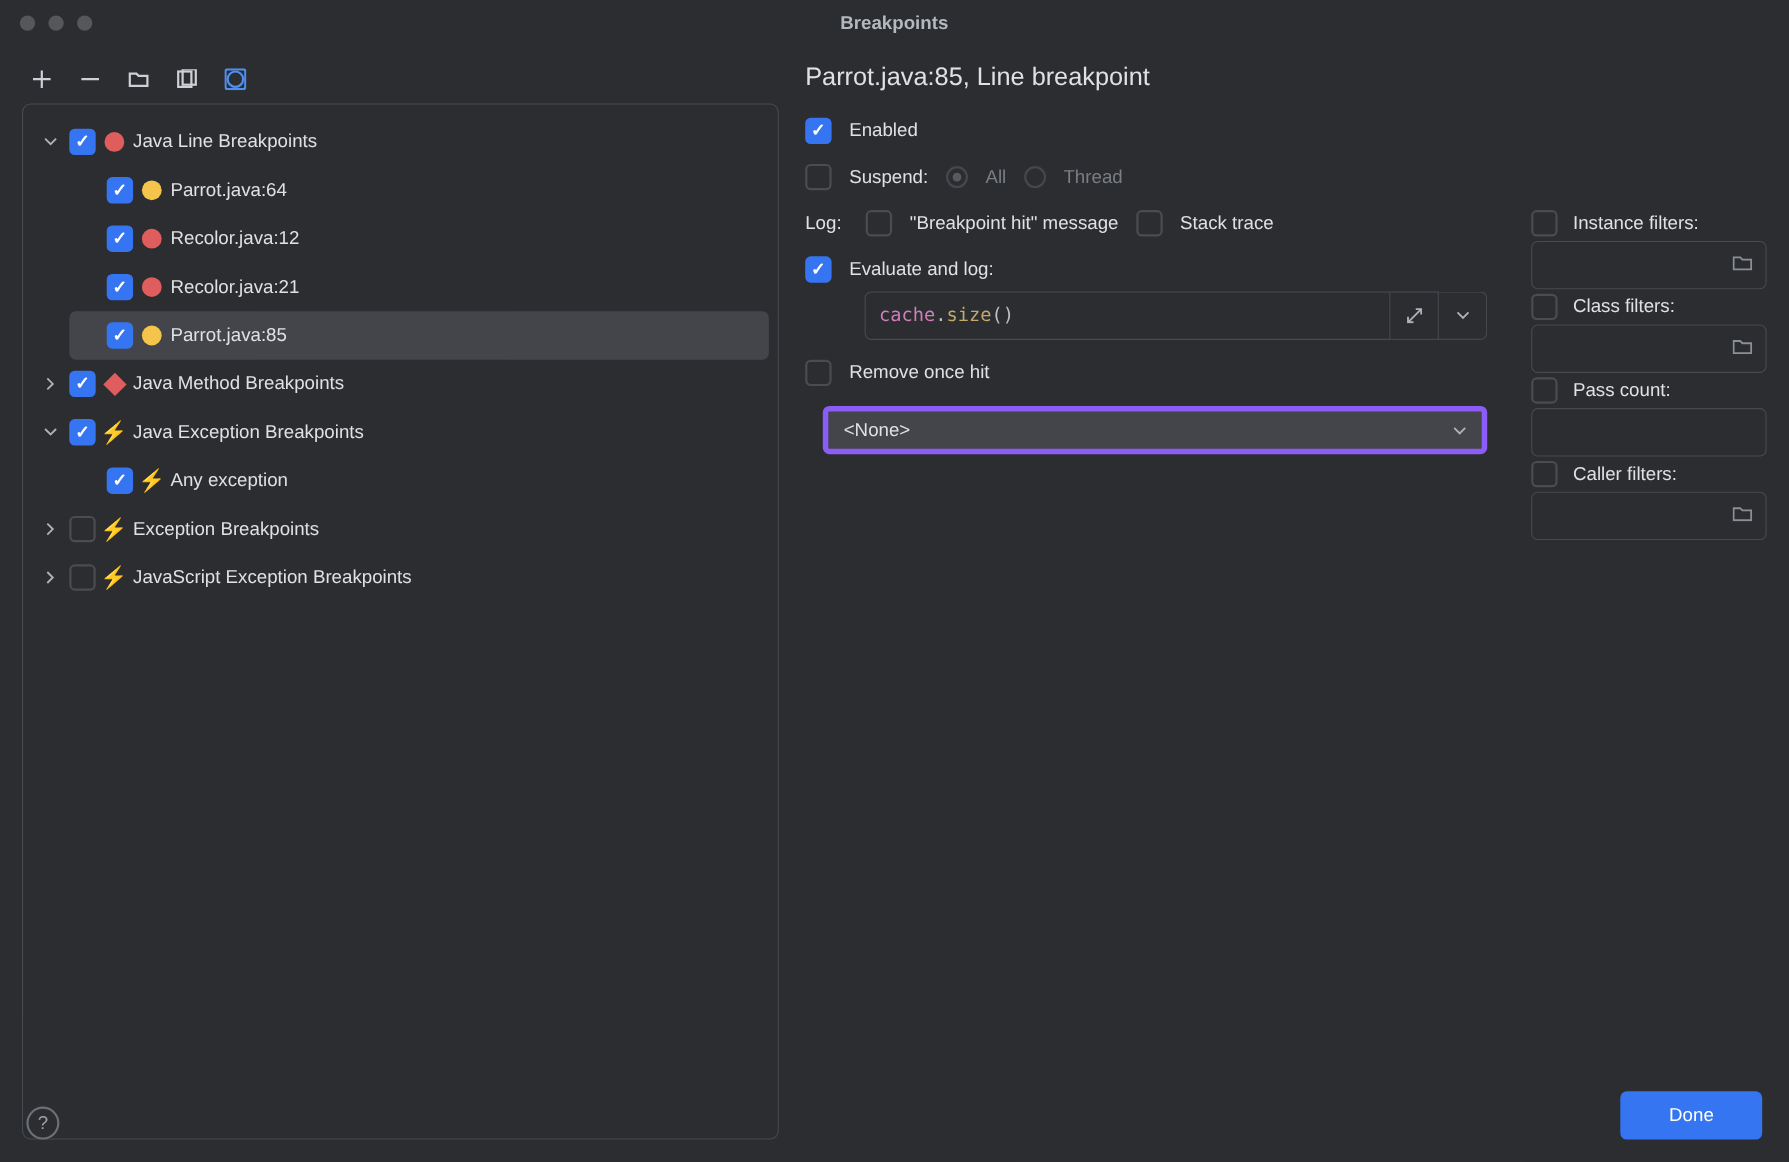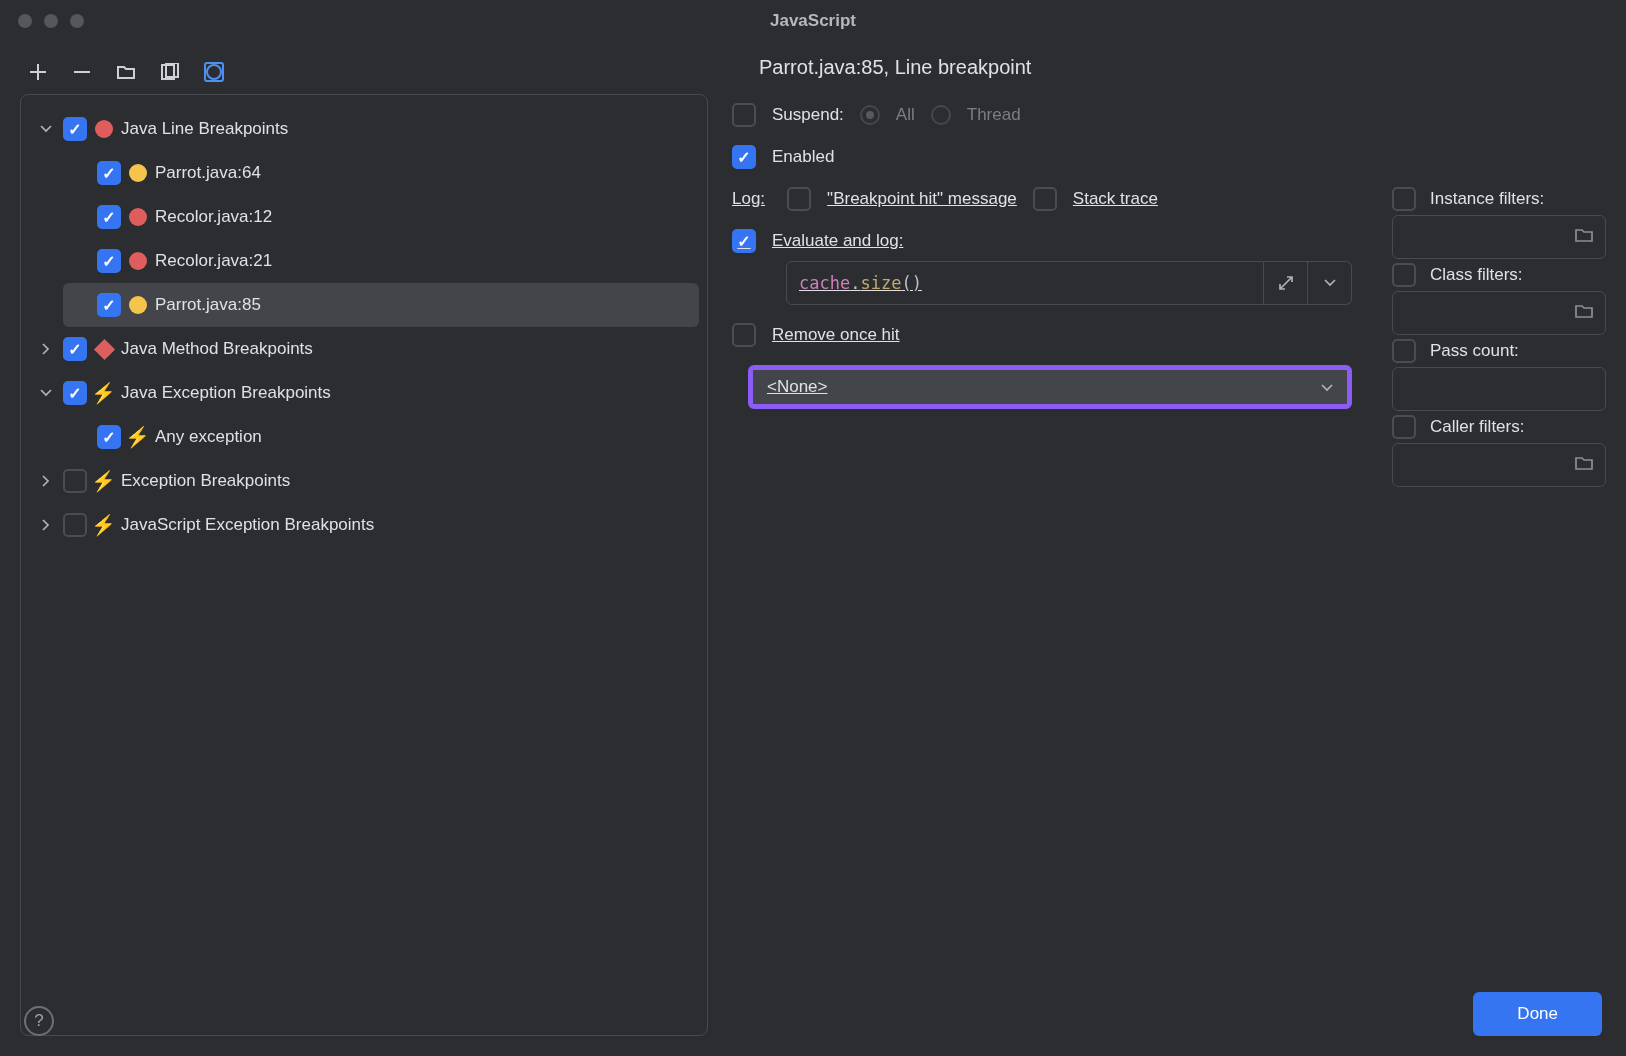--- a/index.html
+++ b/index.html
@@ -126,23 +126,22 @@
 .indent1 { margin-left: 34px; }
 .right-panel {
   flex: 1;
   display: flex;
   flex-direction: column;
   gap: 18px;
   padding-top: 2px;
 }
 .detail-title {
   color: #dfe1e5;
-  font-size: 20px;
+  font-size: 23px;
   margin-bottom: 6px;
-  margin-left: 27px;
 }
 .row {
   display: flex;
   align-items: center;
   gap: 16px;
 }
 .label { color: #dfe1e5; }
 .label.disabled { color: #7a7e85; }
 .radio {
   width: 20px; height: 20px;
@@ -186,21 +185,21 @@
   align-items: center;
   justify-content: center;
   color: #aeb1b7;
   cursor: pointer;
 }
 .input-btn:last-child { border-radius: 0 6px 6px 0; }
 .cols {
   display: flex;
   gap: 40px;
 }
-.col-left { width: 620px; display: flex; flex-direction: column; gap: 18px; text-decoration: underline; }
+.col-left { width: 620px; display: flex; flex-direction: column; gap: 18px; }
 .col-right { flex: 1; display: flex; flex-direction: column; gap: 4px; }
 .select {
   height: 44px;
   background: #43454a;
   border: 5px solid #8b5cf6;
   border-radius: 6px;
   display: flex;
   align-items: center;
   padding: 0 14px;
   justify-content: space-between;
@@ -249,21 +248,21 @@
 </style>
 </head>
 <body>
 
 <div class="titlebar">
   <div class="traffic-lights">
     <div class="traffic-light"></div>
     <div class="traffic-light"></div>
     <div class="traffic-light"></div>
   </div>
-  <div class="title">JavaScript</div>
+  <div class="title">Breakpoints</div>
 </div>
 
 <div class="content">
   <div class="left-panel">
     <div class="toolbar">
       <span class="tool-icon">
           <svg width="18" height="18" viewBox="0 0 18 18">
             <path d="M9 1v16M1 9h16" stroke="currentColor" stroke-width="2"></path>
           </svg>
         </span>
@@ -392,31 +391,31 @@
           </div>
           <span class="tree-label">JavaScript Exception Breakpoints</span>
         </div>
       </div>
   </div>
 
   <div class="right-panel">
     <div class="detail-title">Parrot.java:85, Line breakpoint</div>
 
     <div class="row">
+      <div class="chk checked"></div>
+      <span class="label">Enabled</span>
+    </div>
+
+    <div class="row">
       <div class="chk"></div>
       <span class="label">Suspend:</span>
       <div class="radio disabled checked"></div>
       <span class="label disabled">All</span>
       <div class="radio disabled"></div>
       <span class="label disabled">Thread</span>
-    </div>
-
-    <div class="row">
-      <div class="chk checked"></div>
-      <span class="label">Enabled</span>
     </div>
 
 
     <div class="cols">
       <div class="col-left">
         <div class="row">
           <span class="label">Log:</span>
           <div class="chk" style="margin-left:6px"></div>
           <span class="label">"Breakpoint hit" message</span>
           <div class="chk"></div>

